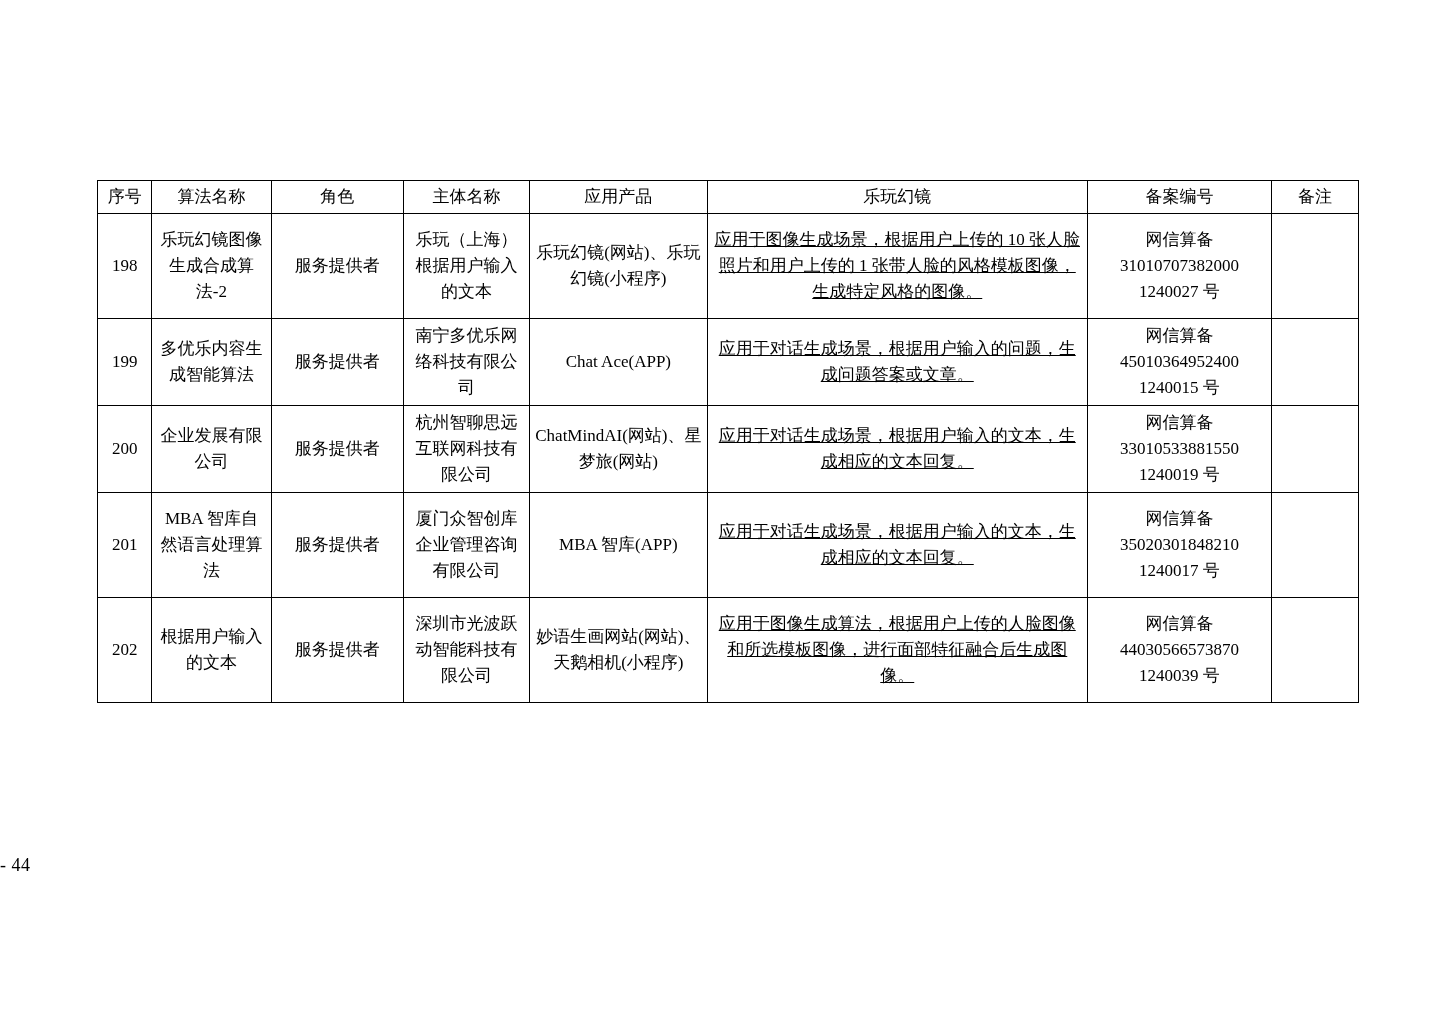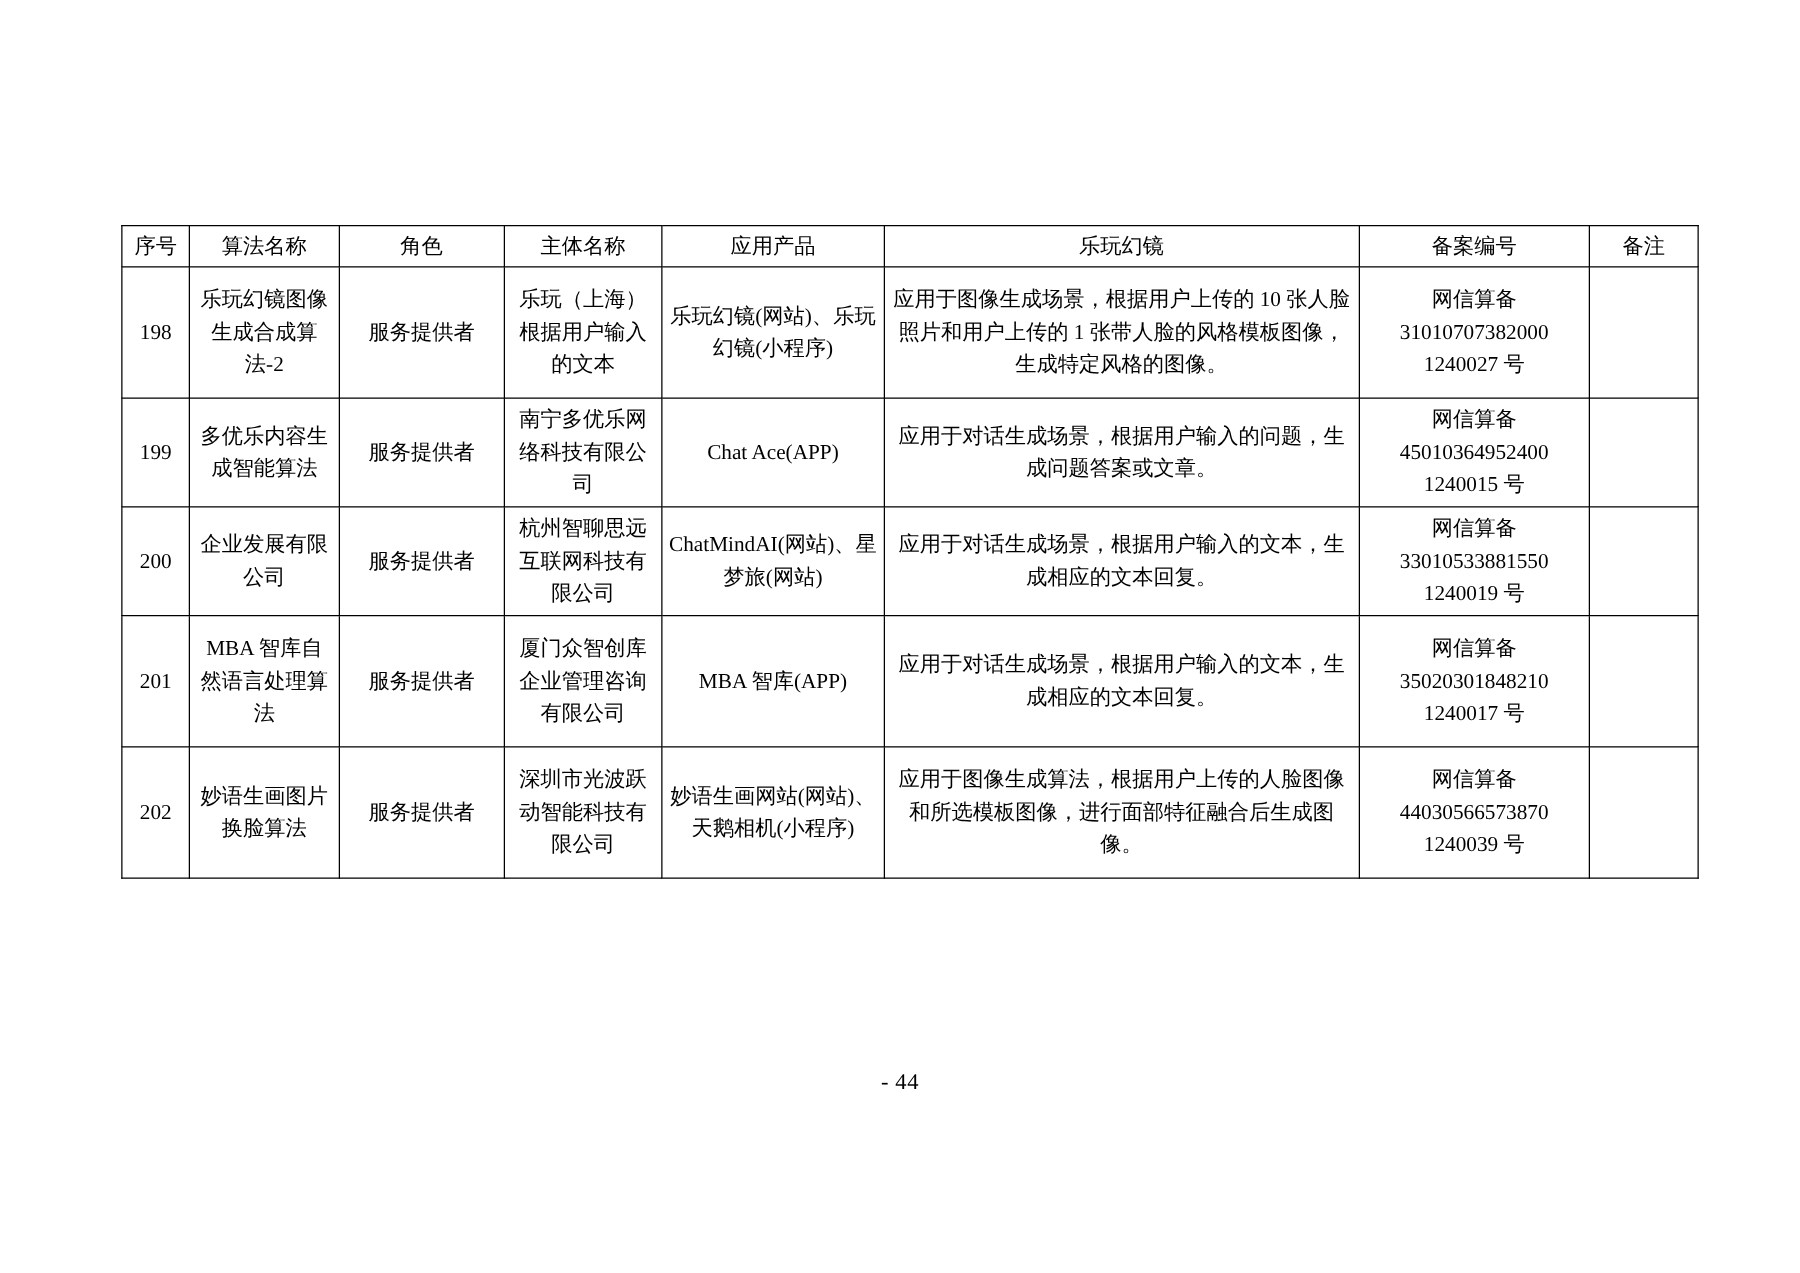--- a/index.html
+++ b/index.html
@@ -56,36 +56,35 @@
   .col-seq      { width: 50px;  }
   .col-algo     { width: 110px; }
   .col-role     { width: 122px; }
   .col-entity   { width: 116px; }
   .col-product  { width: 164px; }
   .col-usage    { width: 350px; }
   .col-record   { width: 170px; }
   .col-remark   { width: 80px;  }
 
   .cell-seq     { font-size: 16px; }
-  .cell-usage   { text-align: justify; text-align-last: center; font-size: 17px; }
+  .cell-usage   { text-align: justify; text-align-last: center; font-size: 17px; text-decoration: underline; }
   .cell-record  { font-size: 16.5px; }
 
   
   .row-198 td { height: 96px; }
   .row-199 td { height: 78px; }
   .row-200 td { height: 78px; }
   .row-201 td { height: 96px; }
   .row-202 td { height: 96px; }
 
   .page-number {
     position: absolute;
     left: 0;
     top: 855px;
     width: 1440px;
-    text-align: center;
     font-size: 18px;
     letter-spacing: 0.5px;
     font-family: "Liberation Serif", "DejaVu Serif", serif;
   }
 </style>
 </head>
 <body>
 
 <div class="page">
 
@@ -148,21 +147,21 @@
         <td>MBA 智库自然语言处理算法</td>
         <td>服务提供者</td>
         <td>厦门众智创库企业管理咨询有限公司</td>
         <td>MBA 智库(APP)</td>
         <td class="cell-usage">应用于对话生成场景，根据用户输入的文本，生成相应的文本回复。</td>
         <td class="cell-record">网信算备 35020301848210 1240017 号</td>
         <td></td>
       </tr>
       <tr class="row-202">
         <td class="cell-seq">202</td>
-        <td>妙语生画图片换脸算法</td>
+        <td>根据用户输入的文本</td>
         <td>服务提供者</td>
         <td>深圳市光波跃动智能科技有限公司</td>
         <td>妙语生画网站(网站)、天鹅相机(小程序)</td>
         <td class="cell-usage">应用于图像生成算法，根据用户上传的人脸图像和所选模板图像，进行面部特征融合后生成图像。</td>
         <td class="cell-record">网信算备 44030566573870 1240039 号</td>
         <td></td>
       </tr>
     </tbody>
   </table>
 

